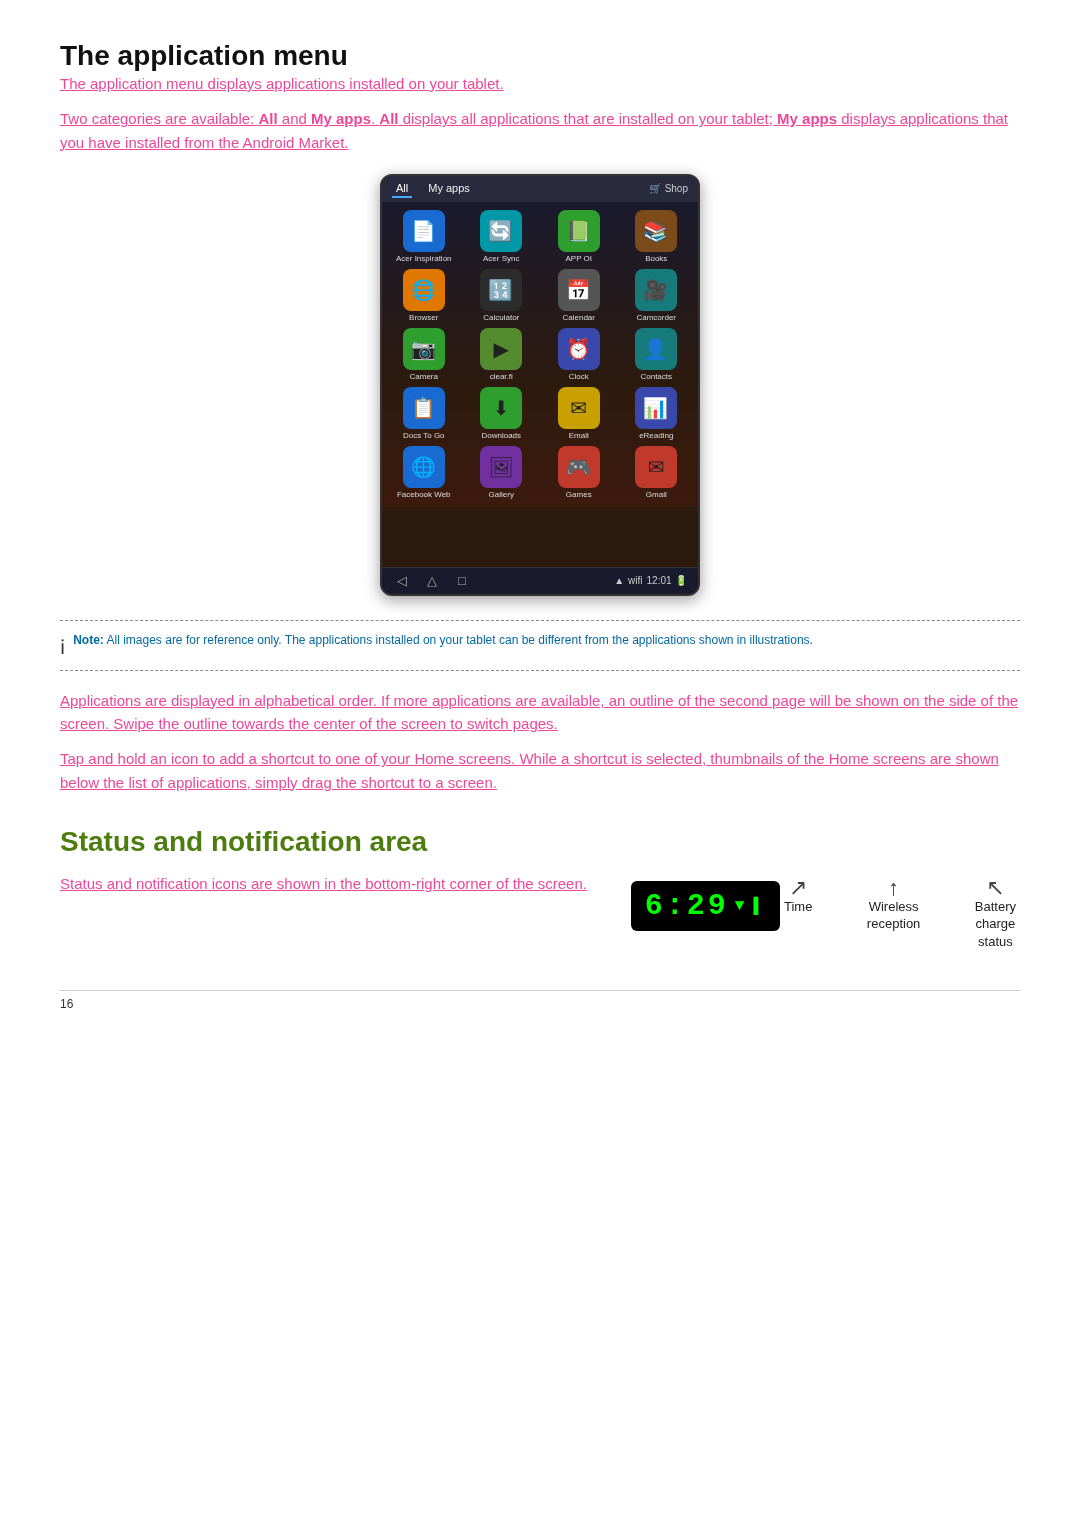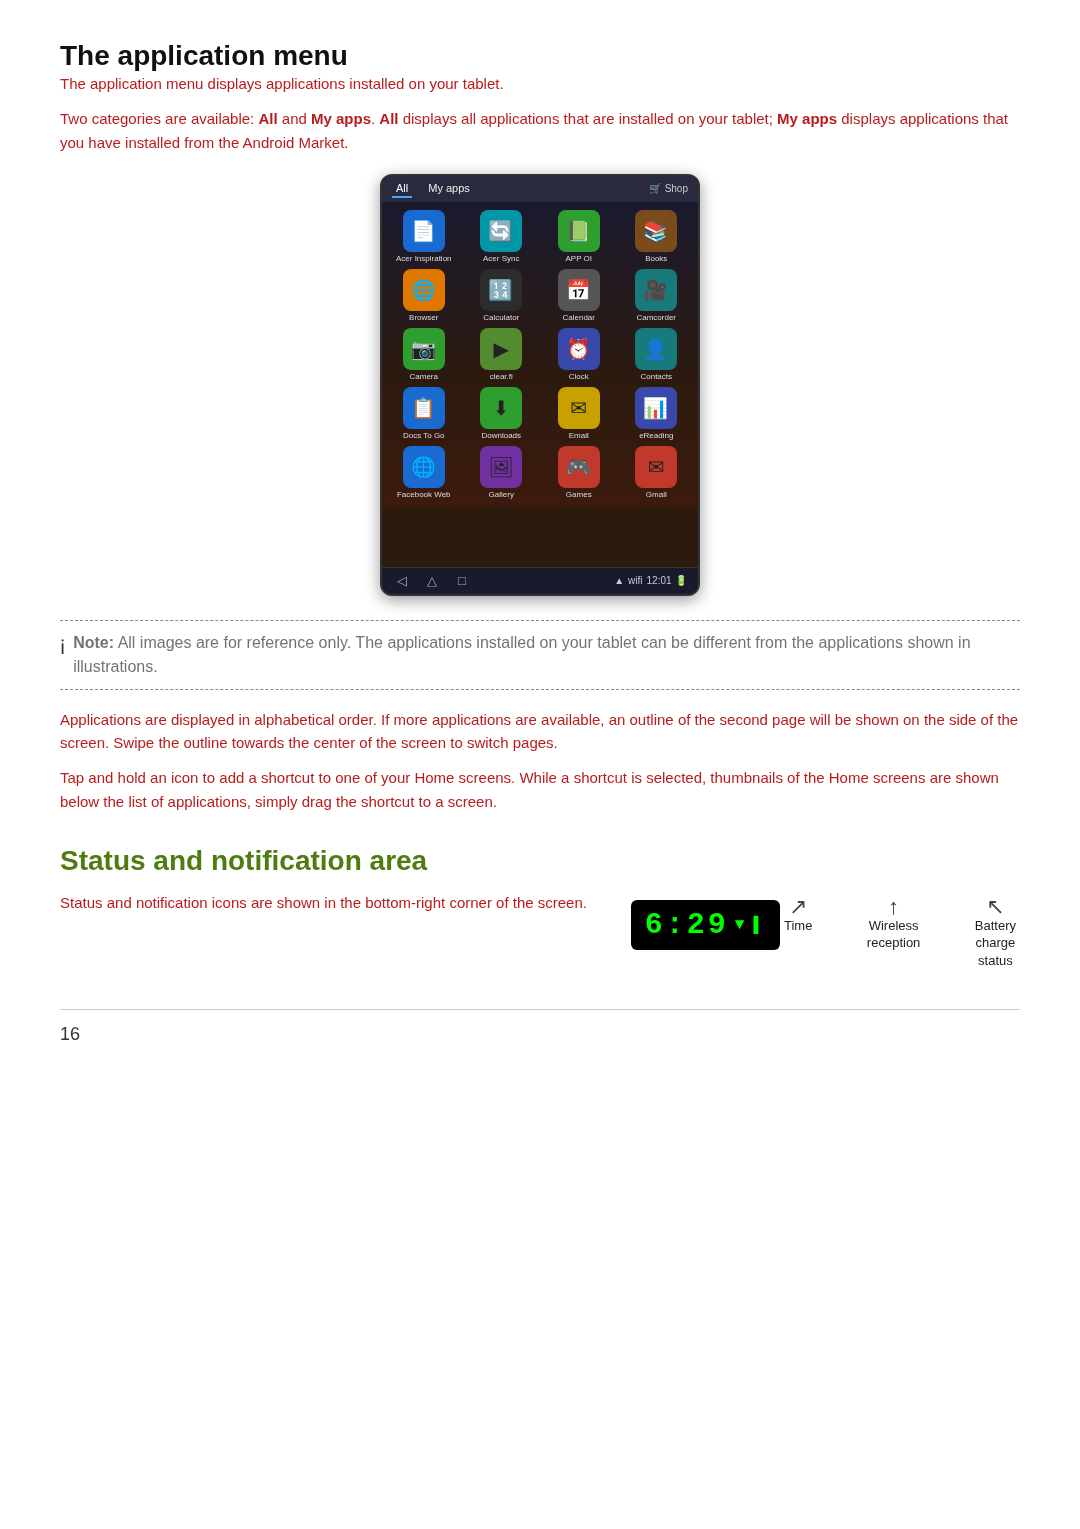--- a/index.html
+++ b/index.html
@@ -24,21 +24,22 @@
       font-size: 28px;
       font-weight: bold;
       margin-top: 32px;
       margin-bottom: 14px;
       color: #4d7c0f;
     }
 
     p.body-text {
       margin-bottom: 12px;
       line-height: 1.55;
-      color: #b91c1c;
+      color: #ec4899;
+      text-decoration: underline;
     }
 
     p.body-text strong {
       font-weight: bold;
     }
 
     .tablet-screenshot-wrapper {
       display: flex;
       justify-content: center;
       margin: 20px 0 24px 0;
@@ -166,22 +167,22 @@
     }
 
     .note-icon {
       font-size: 20px;
       color: #333;
       flex-shrink: 0;
       margin-top: 2px;
     }
 
     .note-text {
-      font-size: 16px;
-      color: #737373;
+      font-size: 12px;
+      color: #0369a1;
       line-height: 1.5;
     }
 
     .note-text strong {
       font-weight: bold;
     }
 
     .status-section-content {
       display: flex;
       gap: 15px;
@@ -225,23 +226,23 @@
       font-size: 16px;
     }
 
     .status-bar-image .battery-icon-status {
       color: #0f0;
       font-size: 16px;
     }
 
     .page-footer {
       margin-top: 40px;
-      padding-top: 14px;
+      padding-top: 6px;
       border-top: 1px solid #ccc;
-      font-size: 18px;
+      font-size: 12px;
       color: #333;
     }
 
     
     .status-diagram {
       position: relative;
       display: flex;
       flex-direction: row;
       align-items: center;
     }

